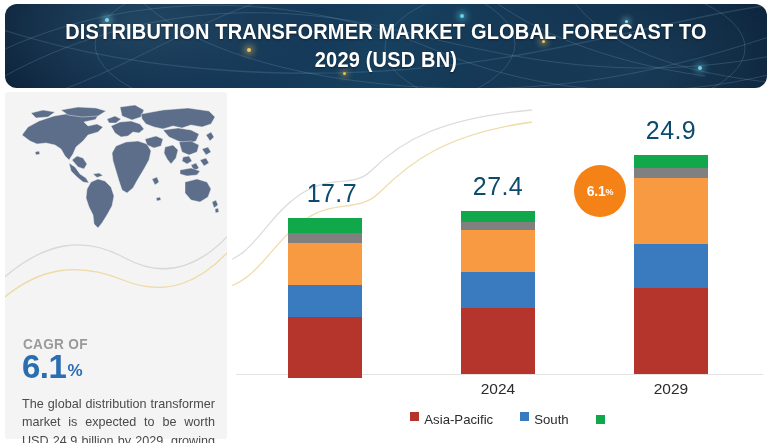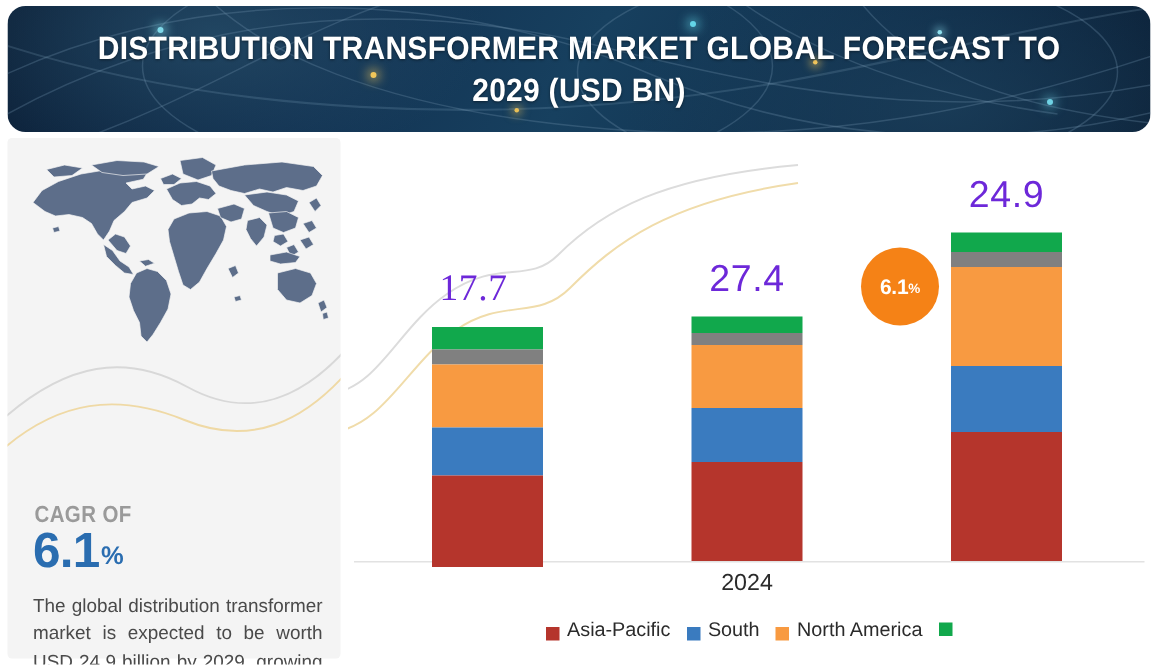--- a/index.html
+++ b/index.html
@@ -91,21 +91,21 @@
   .axis-line{
     position:absolute;left:4px;top:282px;width:527px;height:1px;
     background:#e2e2e2;
   }
 
   .bar{position:absolute;bottom:65px;}
   .seg{width:100%;display:block;}
 
   .val-label{
     position:absolute;
-    color:#6d28d9;
+    color:#0c4a6e;
     font-family:"Liberation Sans", sans-serif;
     font-size:25px;
     font-weight:400;
     letter-spacing:.4px;
     white-space:nowrap;
   }
   .cat-label{
     position:absolute;top:288px;
     color:#2b2b2b;
     font-family:"Liberation Sans", sans-serif;
@@ -128,21 +128,21 @@
     letter-spacing:-.2px;
     white-space:nowrap;
   }
   .cagr-bubble span .p{font-size:9px;vertical-align:1px;}
 
   
   .legend{
     position:absolute;left:232px;top:412px;width:535px;
     display:flex;align-items:center;justify-content:center;gap:11px;
   }
-  .legend-item{display:flex;align-items:flex-end;gap:5px;}
+  .legend-item{display:flex;align-items:flex-start;gap:5px;margin-left:16px;}
   .legend-swatch{width:9px;height:9px;display:block;}
   .legend-text{
     color:#2b2b2b;
     font-family:"Liberation Sans", sans-serif;
     font-size:13.2px;
     white-space:nowrap;
   }
 </style>
 </head>
 <body>
@@ -248,56 +248,53 @@
     <div class="axis-line"></div>
 
     <div class="chart-plot">
         <div class="bar" style="left: 56px; width: 74px; height: 155.675px; bottom: 65px;">
           <div class="seg" style="height: 14.9518px; background: rgb(17, 168, 76);"></div>
           <div class="seg" style="height: 9.6747px; background: rgb(128, 128, 128);"></div>
           <div class="seg" style="height: 42.2169px; background: rgb(248, 154, 65);"></div>
           <div class="seg" style="height: 31.6627px; background: rgb(58, 123, 191);"></div>
           <div class="seg" style="height: 61.5663px; background: rgb(181, 53, 44);"></div>
         </div>
-        <div class="val-label" style="left: 61px; top: 87.3253px; width: 64px; text-align: left; font-family: Liberation Serif, serif;">17.7</div>
+        <div class="val-label" style="left: 61px; top: 87.3253px; width: 64px; text-align: right;">17.7</div>
         <div class="bar" style="left: 229px; width: 74px; height: 162.711px; bottom: 65px;">
           <div class="seg" style="height: 10.5542px; background: rgb(17, 168, 76);"></div>
           <div class="seg" style="height: 7.91566px; background: rgb(128, 128, 128);"></div>
           <div class="seg" style="height: 42.2169px; background: rgb(248, 154, 65);"></div>
           <div class="seg" style="height: 36.0602px; background: rgb(58, 123, 191);"></div>
           <div class="seg" style="height: 65.9639px; background: rgb(181, 53, 44);"></div>
         </div>
         <div class="val-label" style="left: 234px; top: 80.2892px; width: 64px; text-align: center;">27.4</div>
         <div class="cat-label" style="left: 226px; width: 80px;">2024</div>
         <div class="bar" style="left: 402px; width: 74px; height: 219px; bottom: 65px;">
           <div class="seg" style="height: 13.1928px; background: rgb(17, 168, 76);"></div>
           <div class="seg" style="height: 9.6747px; background: rgb(128, 128, 128);"></div>
           <div class="seg" style="height: 65.9639px; background: rgb(248, 154, 65);"></div>
           <div class="seg" style="height: 43.9759px; background: rgb(58, 123, 191);"></div>
           <div class="seg" style="height: 86.1928px; background: rgb(181, 53, 44);"></div>
         </div>
         <div class="val-label" style="left: 407px; top: 24px; width: 64px; text-align: center;">24.9</div>
+        <div class="cat-label" style="left: 399px; width: 80px;">2029</div>
       </div>
 
     <div class="cagr-bubble">
       <span><span>6.1</span><span class="p">%</span></span>
     </div>
   </div>
 
   <div class="legend">
       <div class="legend-item">
         <span class="legend-swatch" style="background: rgb(181, 53, 44);"></span>
         <span class="legend-text">Asia-Pacific</span>
       </div>
       <div class="legend-item">
         <span class="legend-swatch" style="background: rgb(58, 123, 191);"></span>
         <span class="legend-text">South</span>
       </div>
       <div class="legend-item">
-        <span class="legend-swatch" style="background: rgb(248, 154, 65);"></span>
-        <span class="legend-text">North America</span>
-      </div>
-      <div class="legend-item">
         <span class="legend-swatch" style="background: rgb(17, 168, 76);"></span>
       </div>
     </div>
 
 </div>
 
 </body></html>

